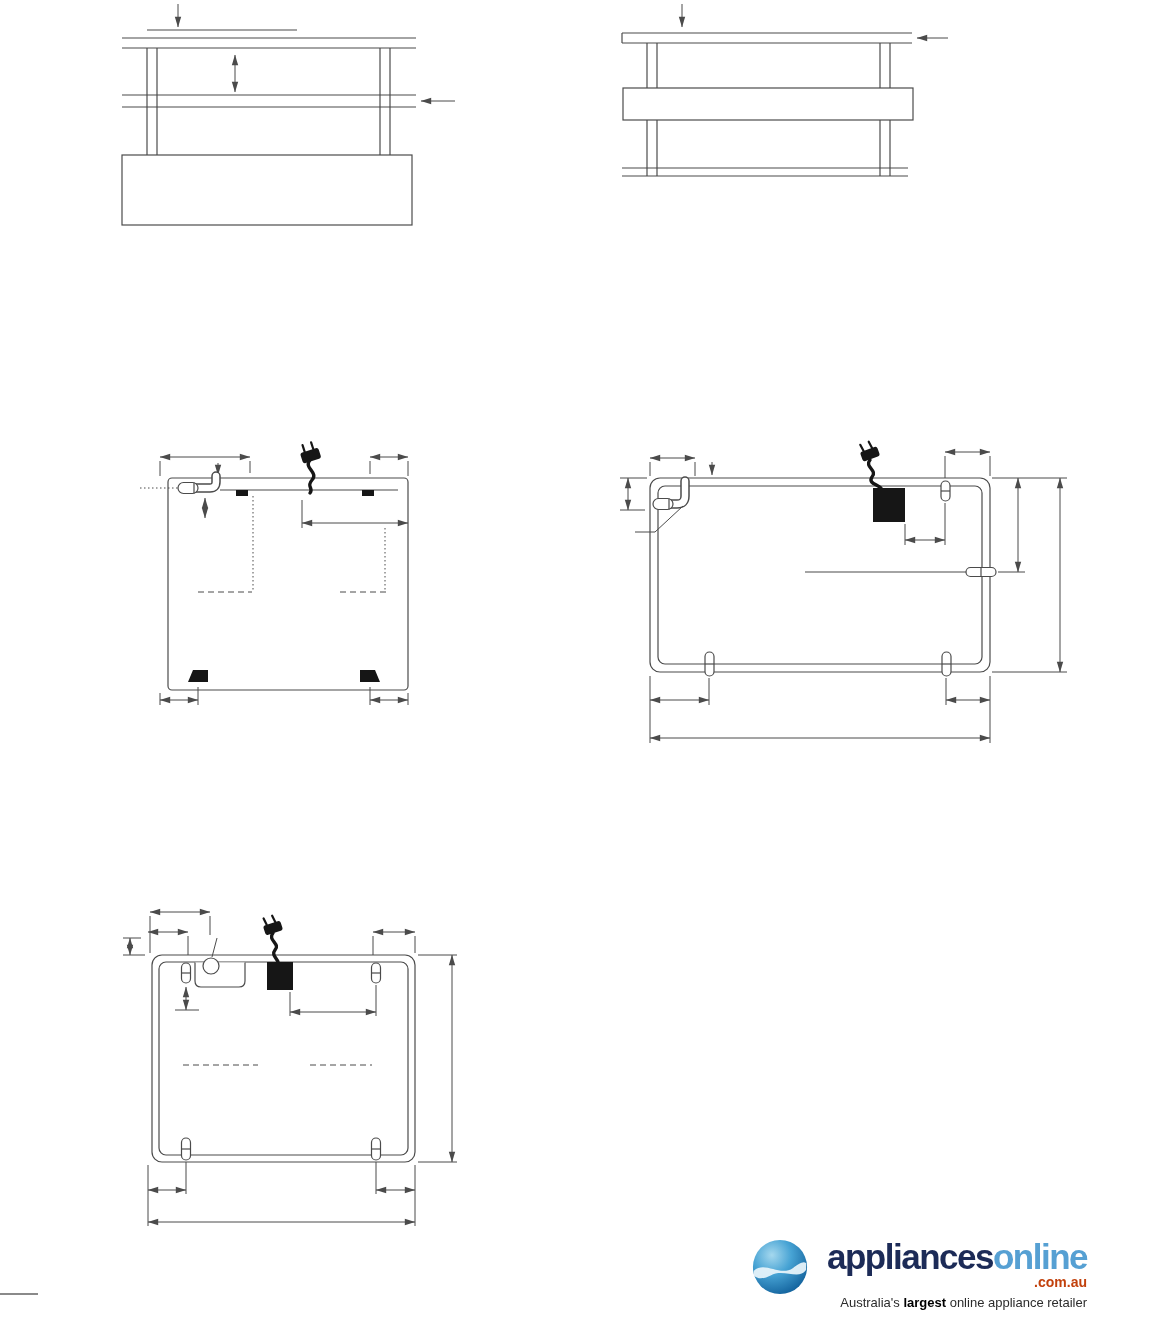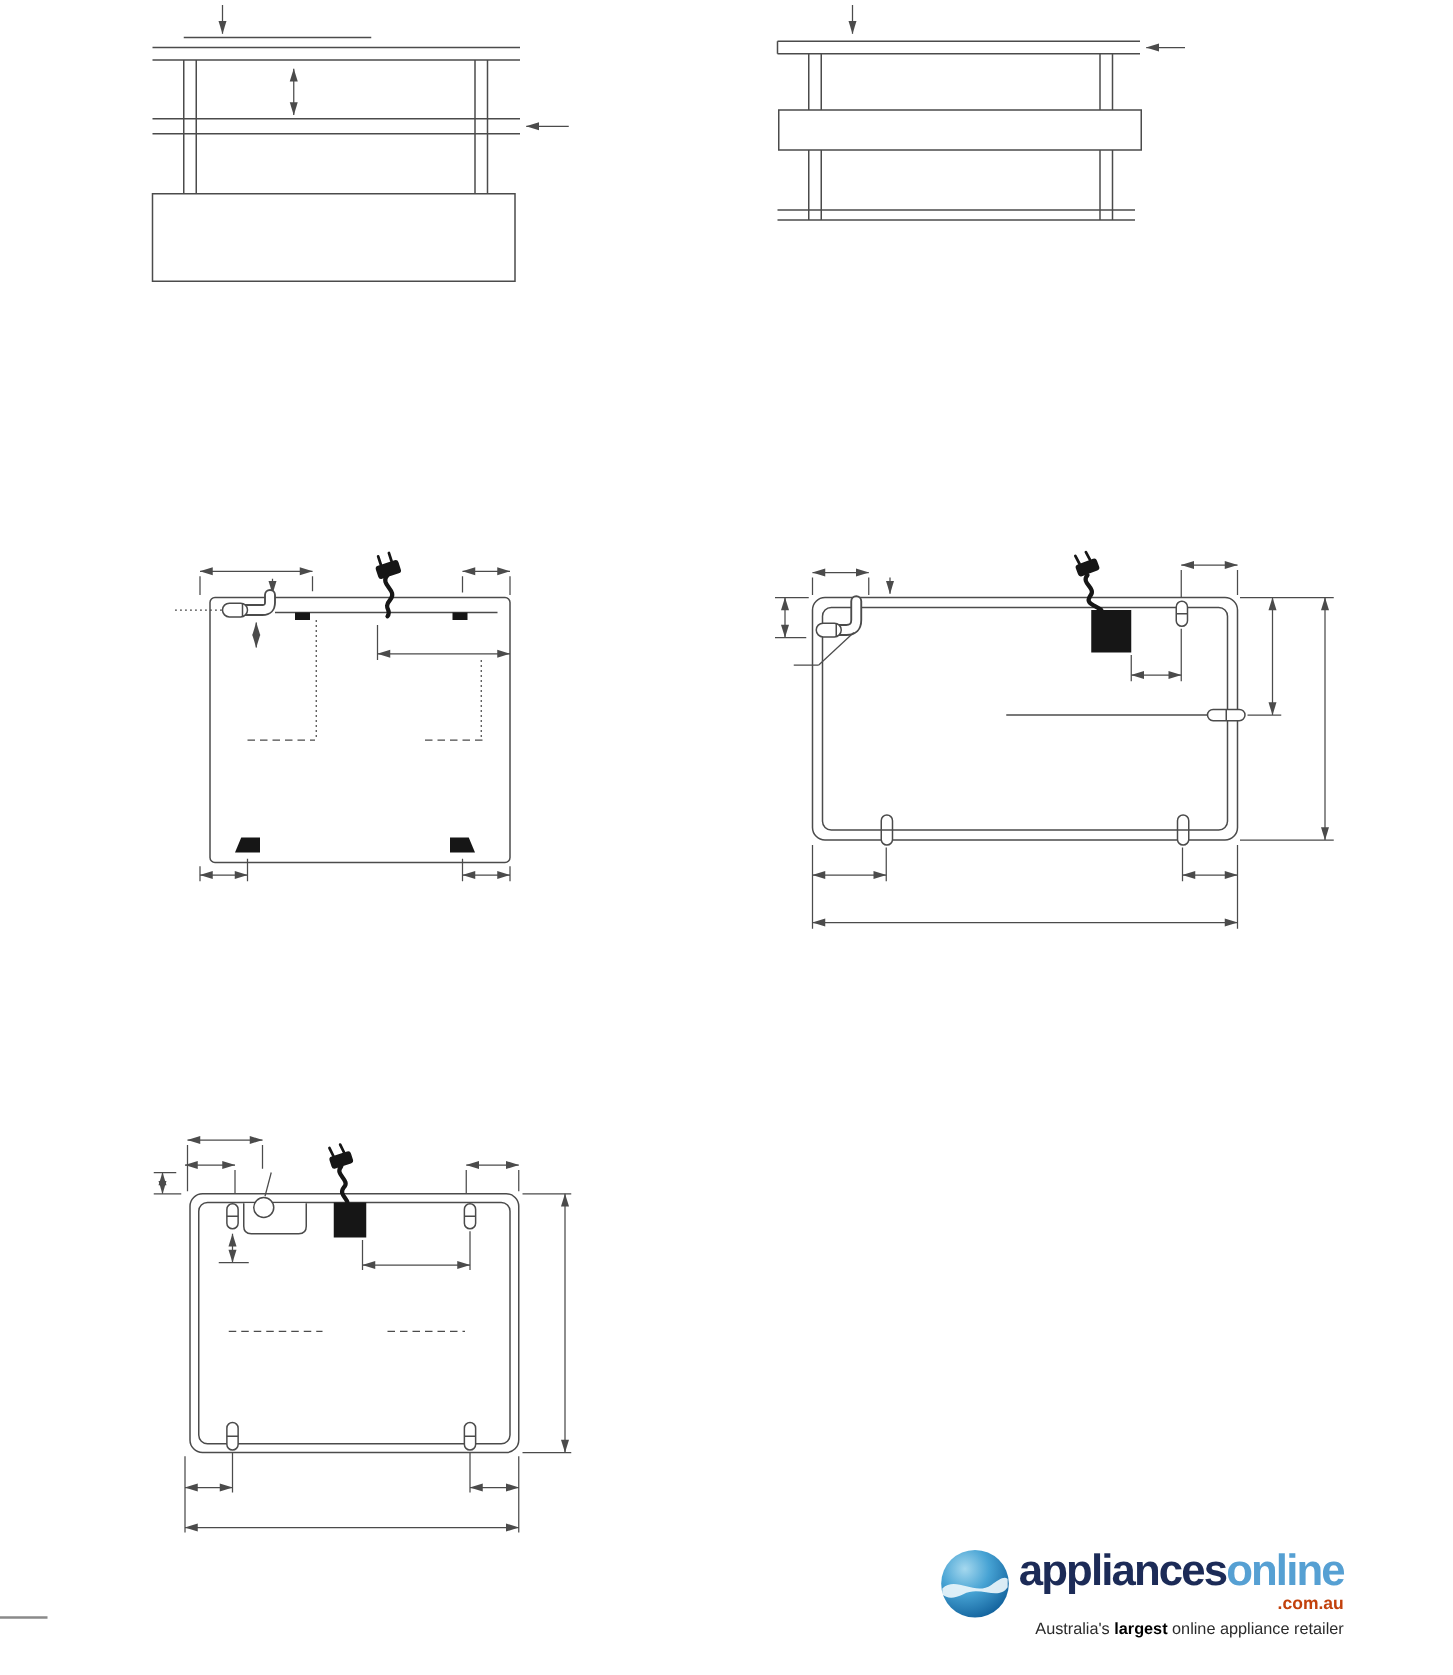--- a/index.html
+++ b/index.html
@@ -15,21 +15,21 @@
   .dash { stroke:#4b4b4b; stroke-width:1;   fill:none; stroke-dasharray:6 4; }
   .wh   { fill:#ffffff; stroke:#4b4b4b; stroke-width:1.2; }
   .blk  { fill:#161616; stroke:none; }
   .cord { stroke:#161616; stroke-width:3.4; fill:none; stroke-linecap:round; }
   .prong{ stroke:#161616; stroke-width:2.2; stroke-linecap:round; }
   .hoseO{ stroke:#4b4b4b; stroke-width:9.5; fill:none; stroke-linecap:round; stroke-linejoin:round; }
   .hoseI{ stroke:#ffffff; stroke-width:6.5; fill:none; stroke-linecap:round; stroke-linejoin:round; }
 
   
   .logo { position:absolute; left:752px; top:1239px; display:flex; align-items:flex-start; gap:7px; }
-  .logo-text { display:flex; flex-direction:column; align-items:flex-end; }
+  .logo-text { display:flex; flex-direction:column; align-items:flex-end;margin-left:12px; }
   .logo-word { font-size:35px; font-weight:bold; letter-spacing:-1.5px; line-height:1.05; white-space:nowrap; }
   .brand-a { color:#1c2b57; }
   .brand-o { color:#56a0d3; }
   .logo-tld { font-size:14px; font-weight:bold; color:#c2410c; margin-top:-2px; letter-spacing:0; }
   .logo-tagline { font-size:13px; color:#2b2b2b; margin-top:5px; white-space:nowrap; }
   .logo-tagline b { color:#000; }
   .corner-line { position:absolute; left:0; top:1293px; width:38px; height:2px; background:#8a8a8a; }
 </style>
 </head>
 <body>

